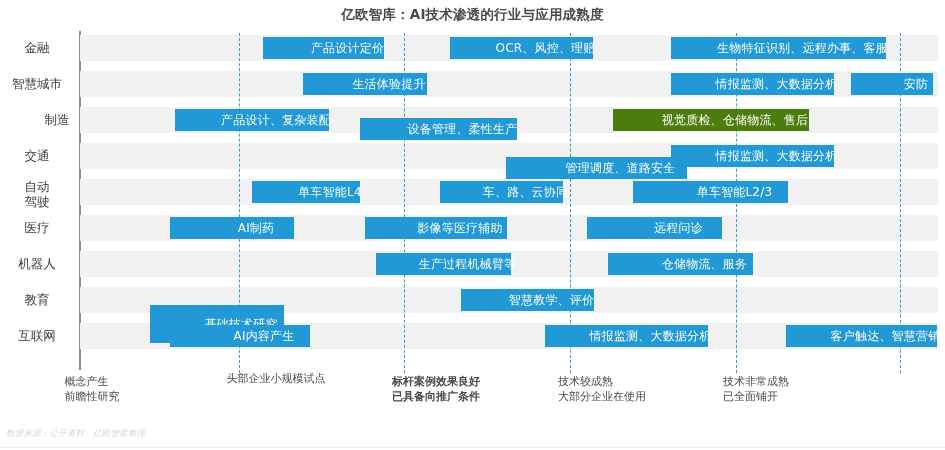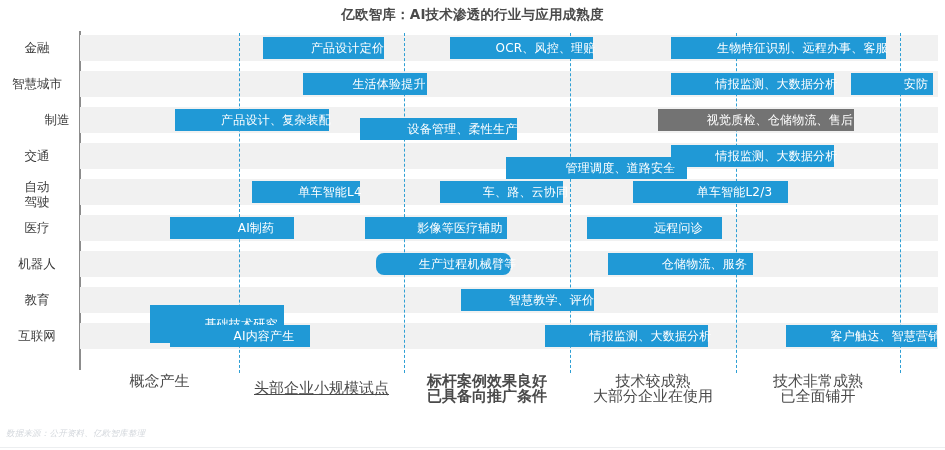--- a/index.html
+++ b/index.html
@@ -57,22 +57,21 @@
     font-size: 12px;
     line-height: 1;
     display: flex; align-items: center; justify-content: center;
     white-space: nowrap;
     letter-spacing: 0.2px;
     padding-left: 48px;
   }
 
   .xlabel {
     position: absolute;
-    text-align: center;
-    font-size: 15px; color: #4a4a4a;
+    font-size: 11px; color: #4a4a4a;
     line-height: 15px;
   }
 
   .footer-note {
     position: absolute; left: 6px; top: 428px;
     font-size: 8.5px; font-style: italic; color: #d3d7dc;
     letter-spacing: 0.2px;
   }
   .footer-rule {
     position: absolute; left: 0; top: 447px;
@@ -104,30 +103,30 @@
       <div class="gridline" style="left: 656px;"></div>
       <div class="gridline" style="left: 820px;"></div>
       <div class="bar" style="left: 183px; top: 4px; width: 121px; height: 22px; background: rgb(32, 153, 214);">产品设计定价</div>
       <div class="bar" style="left: 591px; top: 4px; width: 215px; height: 22px; background: rgb(32, 153, 214);">生物特征识别、远程办事、客服</div>
       <div class="bar" style="left: 370px; top: 4px; width: 143px; height: 22px; background: rgb(32, 153, 214);">OCR、风控、理赔</div>
       <div class="bar" style="left: 223px; top: 40px; width: 124px; height: 22px; background: rgb(32, 153, 214);">生活体验提升</div>
       <div class="bar" style="left: 591px; top: 40px; width: 163px; height: 22px; background: rgb(32, 153, 214);">情报监测、大数据分析</div>
       <div class="bar" style="left: 771px; top: 40px; width: 82px; height: 22px; background: rgb(32, 153, 214);">安防</div>
       <div class="bar" style="left: 95px; top: 76px; width: 154px; height: 22px; background: rgb(32, 153, 214);">产品设计、复杂装配</div>
       <div class="bar" style="left: 280px; top: 76px; width: 157px; height: 22px; background: rgb(32, 153, 214); margin-top: 9px;">设备管理、柔性生产</div>
-      <div class="bar" style="left: 533px; top: 76px; width: 196px; height: 22px; background: #737373; margin-left: 45px;">视觉质检、仓储物流、售后</div>
+      <div class="bar" style="left: 533px; top: 76px; width: 196px; height: 22px; background: #4d7c0f;">视觉质检、仓储物流、售后</div>
       <div class="bar" style="left: 426px; top: 124px; width: 181px; height: 22px; background: rgb(32, 153, 214);">管理调度、道路安全</div>
       <div class="bar" style="left: 591px; top: 112px; width: 163px; height: 22px; background: rgb(32, 153, 214);">情报监测、大数据分析</div>
       <div class="bar" style="left: 172px; top: 148px; width: 108px; height: 22px; background: rgb(32, 153, 214);">单车智能L4</div>
       <div class="bar" style="left: 360px; top: 148px; width: 123px; height: 22px; background: rgb(32, 153, 214);">车、路、云协同</div>
       <div class="bar" style="left: 553px; top: 148px; width: 155px; height: 22px; background: rgb(32, 153, 214);">单车智能L2/3</div>
       <div class="bar" style="left: 90px; top: 184px; width: 124px; height: 22px; background: rgb(32, 153, 214);">AI制药</div>
       <div class="bar" style="left: 285px; top: 184px; width: 142px; height: 22px; background: rgb(32, 153, 214);">影像等医疗辅助</div>
       <div class="bar" style="left: 507px; top: 184px; width: 135px; height: 22px; background: rgb(32, 153, 214);">远程问诊</div>
-      <div class="bar" style="left: 296px; top: 220px; width: 135px; height: 22px; background: rgb(32, 153, 214); border-radius: 8px;">生产过程机械臂等</div>
+      <div class="bar" style="left: 296px; top: 220px; width: 135px; height: 22px; background: rgb(32, 153, 214);">生产过程机械臂等</div>
       <div class="bar" style="left: 528px; top: 220px; width: 145px; height: 22px; background: rgb(32, 153, 214);">仓储物流、服务</div>
       <div class="bar" style="left: 70px; top: 256px; width: 134px; height: 38px; background: rgb(32, 153, 214); margin-top: 16px;">基础技术研究</div>
       <div class="bar" style="left: 381px; top: 256px; width: 133px; height: 22px; background: rgb(32, 153, 214);">智慧教学、评价</div>
       <div class="bar" style="left: 90px; top: 292px; width: 140px; height: 22px; background: rgb(32, 153, 214);">AI内容产生</div>
       <div class="bar" style="left: 465px; top: 292px; width: 163px; height: 22px; background: rgb(32, 153, 214);">情报监测、大数据分析</div>
       <div class="bar" style="left: 706px; top: 292px; width: 151px; height: 22px; background: rgb(32, 153, 214);">客户触达、智慧营销</div>
     </div>
 
   <div id="row-labels">
       <div class="row-label" style="top: 40px; left: 0px; width: 74px;">金融</div>
@@ -140,22 +139,23 @@
       </div>
       <div class="row-label" style="top: 220px; left: 0px; width: 74px;">医疗</div>
       <div class="row-label" style="top: 256px; left: 0px; width: 74px;">机器人</div>
       <div class="row-label" style="top: 292px; left: 0px; width: 74px;">教育</div>
       <div class="row-label" style="top: 328px; left: 0px; width: 74px;">互联网</div>
     </div>
 
   <div id="x-labels">
       <div class="xlabel" style="width: 190px; left: 64.5px; top: 374px;">
         <div>概念产生</div>
+        <div>前瞻性研究</div>
       </div>
-      <div class="xlabel" style="width: 190px; left: 226.5px; top: 381px; text-decoration: underline;">
+      <div class="xlabel" style="width: 190px; left: 226.5px; top: 371px;">
         <div>头部企业小规模试点</div>
       </div>
       <div class="xlabel" style="width: 190px; left: 392px; top: 374px; font-weight: bold;">
         <div>标杆案例效果良好</div>
         <div>已具备向推广条件</div>
       </div>
       <div class="xlabel" style="width: 190px; left: 558px; top: 374px;">
         <div>技术较成熟</div>
         <div>大部分企业在使用</div>
       </div>

